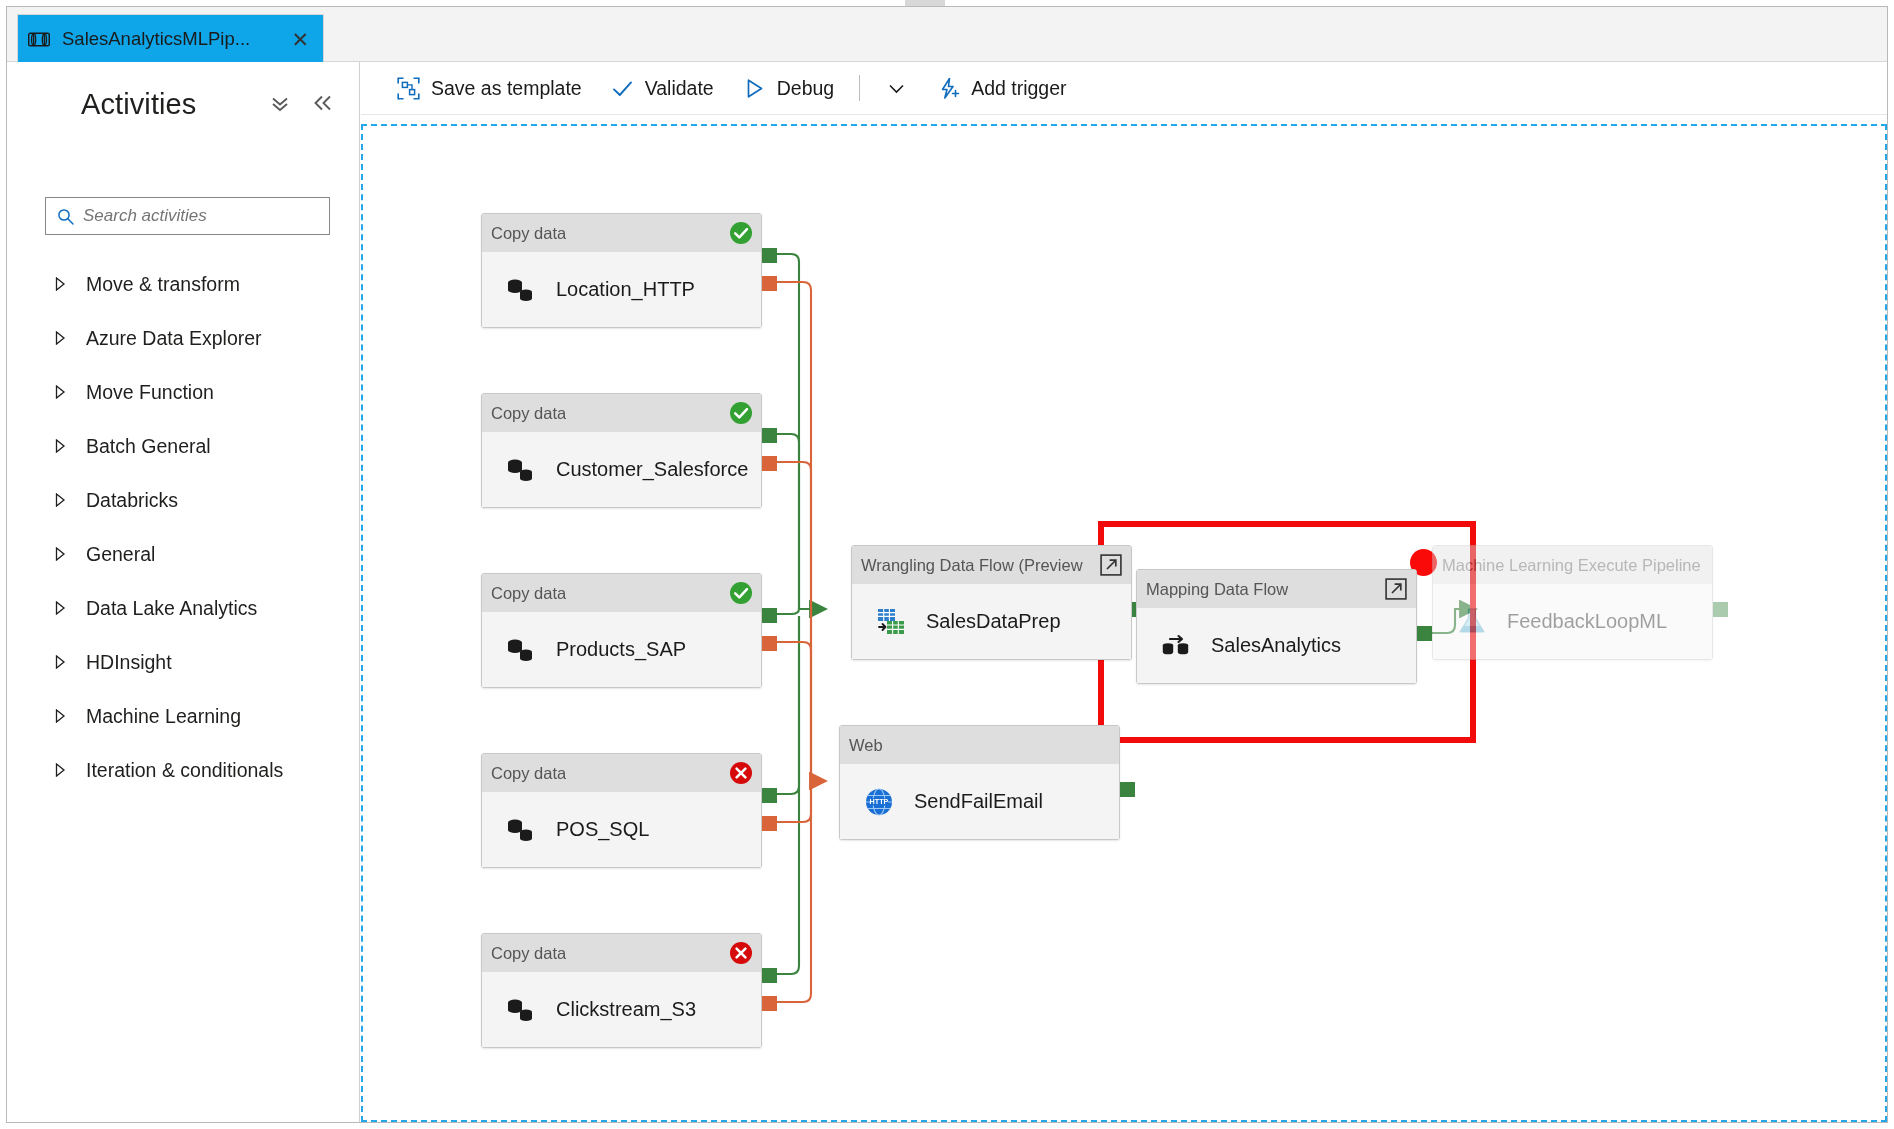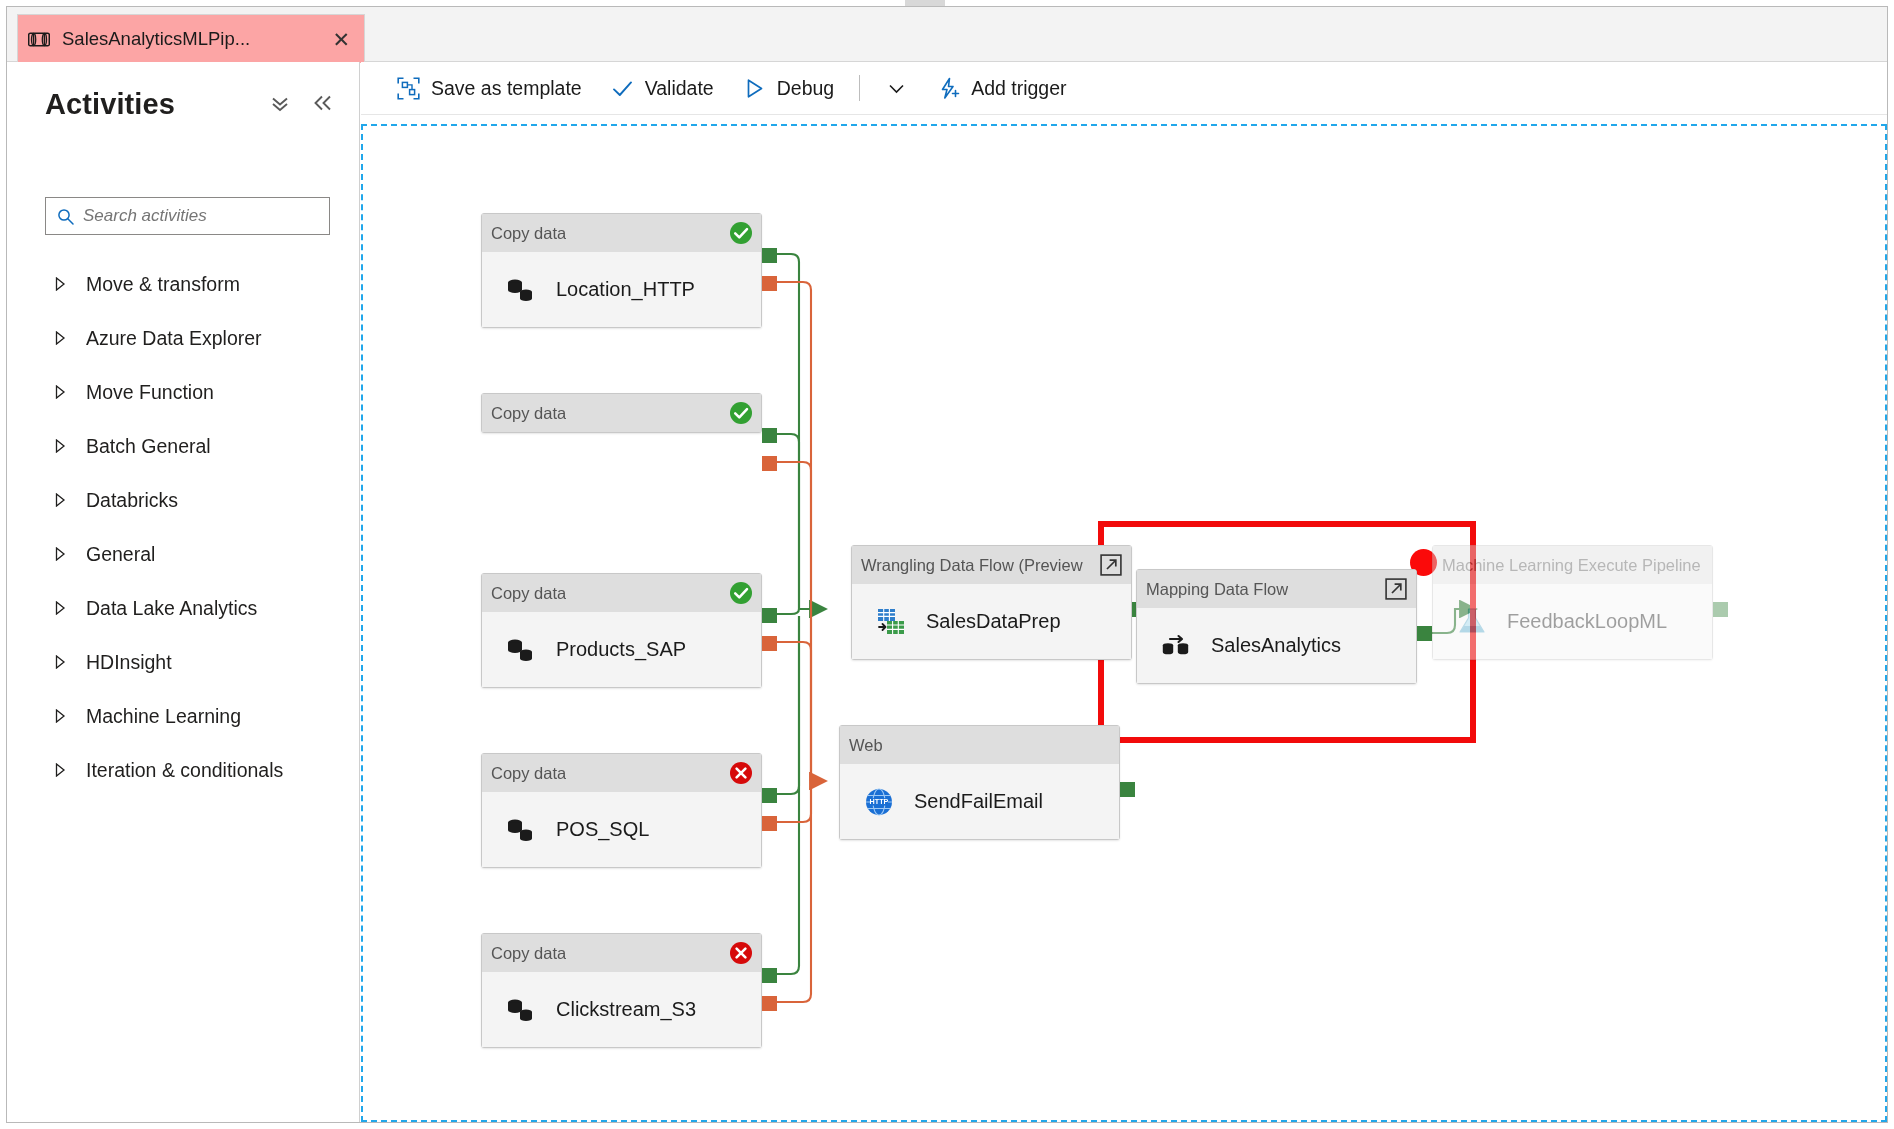--- a/index.html
+++ b/index.html
@@ -43,23 +43,23 @@
     width: 1880px;
     height: 55px;
     background: #f3f3f3;
     border-bottom: 1px solid #d6d6d6;
     box-sizing: border-box;
   }
   .tab {
     position: absolute;
     left: 10px;
     top: 7px;
-    width: 348px;
+    width: 307px;
     height: 49px;
-    background: #fca5a5;
+    background: #0ea5e9;
     border: 1px solid #d6d6d6;
     border-bottom: none;
     box-sizing: border-box;
     display: flex;
     align-items: center;
     padding: 0 10px;
     gap: 12px;
   }
   .tab-pipeline-icon {
     width: 22px;
@@ -96,22 +96,23 @@
     position: absolute;
     left: 38px;
     top: 26px;
     width: 290px;
     display: flex;
     align-items: center;
   }
   .sidebar-title {
     font-size: 29px;
     color: #201f1e;
-    font-weight: 700;
+    font-weight: 400;
     letter-spacing: .1px;
+    margin-left: 36px;
   }
   .sidebar-header-actions {
     margin-left: auto;
     display: flex;
     gap: 20px;
     align-items: center;
   }
   .chev {
     color: #555;
     font-size: 19px;
@@ -568,20 +569,31 @@
       <div class="node" style="left:118px; top:267px;">
         <div class="node-head">
           <span class="node-head-title">Copy data</span>
           <span class="status-badge">
             <svg width="24" height="24" viewBox="0 0 24 24">
               <circle cx="12" cy="12" r="11" fill="#32a032"></circle>
               <path d="M6.2 12.3 L10.3 16.4 L18 8.2" fill="none" stroke="#ffffff" stroke-width="2.5" stroke-linecap="round" stroke-linejoin="round"></path>
             </svg>
           </span>
         </div>
+        <div class="node-body">
+          <span class="node-icon">
+            <svg width="34" height="34" viewBox="0 0 34 34">
+              <ellipse cx="11" cy="9.5" rx="7" ry="3" fill="#1b1b1b"></ellipse>
+              <path d="M4 9.5 V17 a7 3 0 0 0 14 0 V9.5 Z" fill="#1b1b1b"></path>
+              <ellipse cx="22" cy="19" rx="6" ry="2.6" fill="#1b1b1b"></ellipse>
+              <path d="M16 19 V25.5 a6 2.6 0 0 0 12 0 V19 Z" fill="#1b1b1b"></path>
+            </svg>
+          </span>
+          <span class="node-name">Customer_Salesforce</span>
+        </div>
         <span class="port port-success" style="left:280px; top:34px;"></span>
         <span class="port port-fail" style="left:280px; top:62px;"></span>
       </div>
 
       <div class="node" style="left:118px; top:447px;">
         <div class="node-head">
           <span class="node-head-title">Copy data</span>
           <span class="status-badge">
             <svg width="24" height="24" viewBox="0 0 24 24">
               <circle cx="12" cy="12" r="11" fill="#32a032"></circle>

